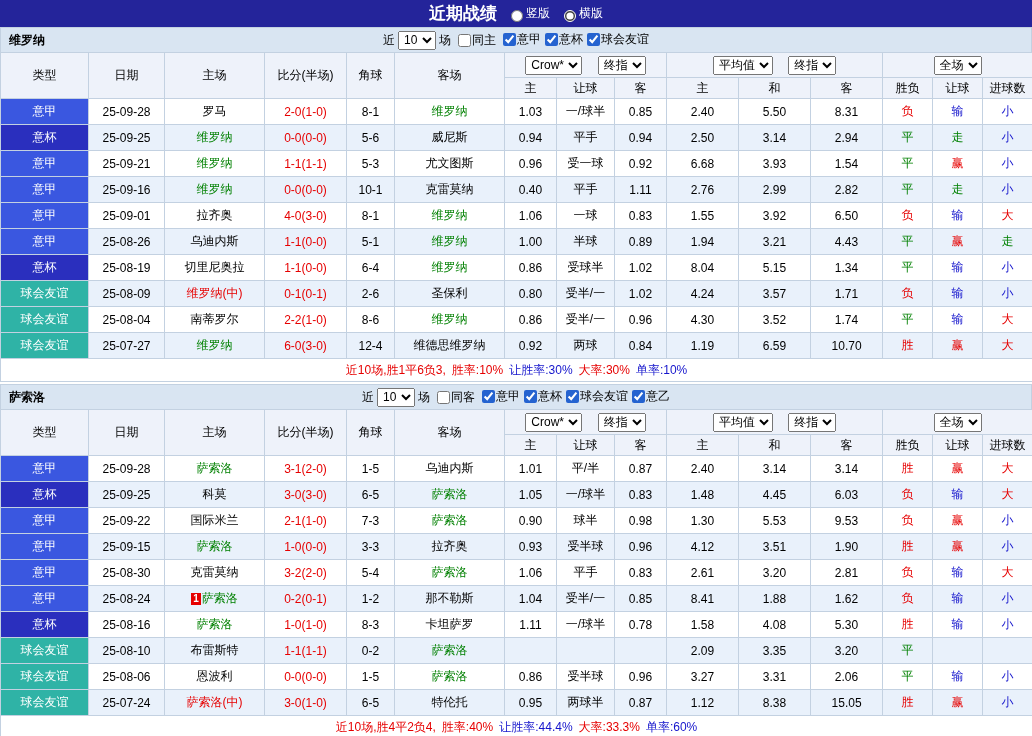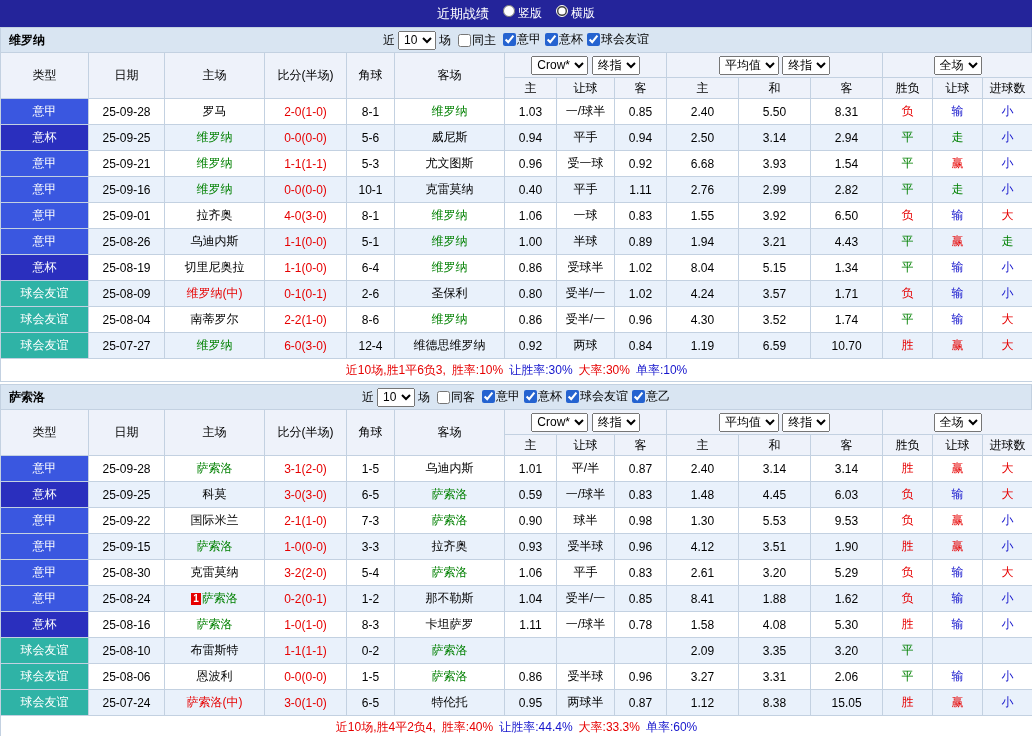--- a/index.html
+++ b/index.html
@@ -1,35 +1,35 @@
 <!DOCTYPE html>
 <html><head>
 <meta charset="utf-8">
 <style>
   *{box-sizing:border-box}
   body{margin:0;width:1032px;font-family:"Liberation Sans",sans-serif;font-size:12px;color:#000;background:#fff}
   .topbar{background:#24249a;height:27px;display:flex;align-items:center;justify-content:center;gap:14px;color:#fff}
-  .topbar-title{font-weight:normal;font-size:13px}
-  .radio-opt{display:inline-flex;align-items:flex-start;gap:3px;cursor:pointer}
+  .topbar-title{font-weight:bold;font-size:17px}
+  .radio-opt{display:inline-flex;align-items:flex-end;gap:3px;cursor:pointer}
   .radio-opt input{accent-color:#ffffff;margin:0;width:12px;height:12px}
   .team-section{width:1032px}
   .section2{margin-top:2px}
   .team-bar{position:relative;height:25px;background:#d9e5f2;border:1px solid #c3d1e1;border-bottom:none;display:flex;align-items:center;justify-content:center}
   .team-name{position:absolute;left:8px;font-weight:bold}
   .filter-bar{display:flex;align-items:center;gap:3px}
   .filter-bar select,.group-cell select{font-size:12px;height:19px;padding:0 1px}
   .cb{display:inline-flex;align-items:center;margin-left:4px;cursor:pointer}
   .cb input{accent-color:#2563d0;margin:0 1px 0 0;width:13px;height:13px}
   table.stats{width:1032px;border-collapse:collapse;table-layout:fixed}
   .stats th,.stats td{border:1px solid #c3d1e1;text-align:center;white-space:nowrap;overflow:hidden;padding:0}
   .stats thead th{background:#eef2fa;font-weight:normal;height:21px}
   .stats thead tr.hrow1 th{height:25px}
   .stats tbody td{height:26px}
   .stats tbody tr:nth-child(even){background:#e9f1fb}
-  .group-cell select{margin:0 0}
+  .group-cell select{margin:0 6px}
   .type-cell{color:#fff}
   .score-cell{color:#e60000}
   .red-text{color:#e60000}
   .green-text{color:#008000}
   .blue-text{color:#1414cc}
   .badge{display:inline-block;background:#e60000;color:#fff;font-size:10px;line-height:12px;padding:0 2px;margin-right:1px;font-weight:bold}
   .summary-cell{height:23px;background:#fff}
   .summary-cell span{margin:0 3px}
 </style>
 </head>
@@ -394,21 +394,21 @@
           <td class="red-text">赢</td>
           <td class="red-text">大</td>
         </tr>
         <tr>
           <td class="type-cell" style="background: rgb(42, 47, 190);">意杯</td>
           <td>25-09-25</td>
           <td>科莫</td>
           <td class="score-cell">3-0(3-0)</td>
           <td>6-5</td>
           <td class="green-text">萨索洛</td>
-          <td>0.59</td>
+          <td>1.05</td>
           <td>一/球半</td>
           <td>0.83</td>
           <td>1.48</td>
           <td>4.45</td>
           <td>6.03</td>
           <td class="red-text">负</td>
           <td class="blue-text">输</td>
           <td class="red-text">大</td>
         </tr>
         <tr>
@@ -450,21 +450,21 @@
           <td>25-08-30</td>
           <td>克雷莫纳</td>
           <td class="score-cell">3-2(2-0)</td>
           <td>5-4</td>
           <td class="green-text">萨索洛</td>
           <td>1.06</td>
           <td>平手</td>
           <td>0.83</td>
           <td>2.61</td>
           <td>3.20</td>
-          <td>5.29</td>
+          <td>2.81</td>
           <td class="red-text">负</td>
           <td class="blue-text">输</td>
           <td class="red-text">大</td>
         </tr>
         <tr>
           <td class="type-cell" style="background: rgb(58, 87, 224);">意甲</td>
           <td>25-08-24</td>
           <td class="green-text"><span class="badge">1</span>萨索洛</td>
           <td class="score-cell">0-2(0-1)</td>
           <td>1-2</td>

